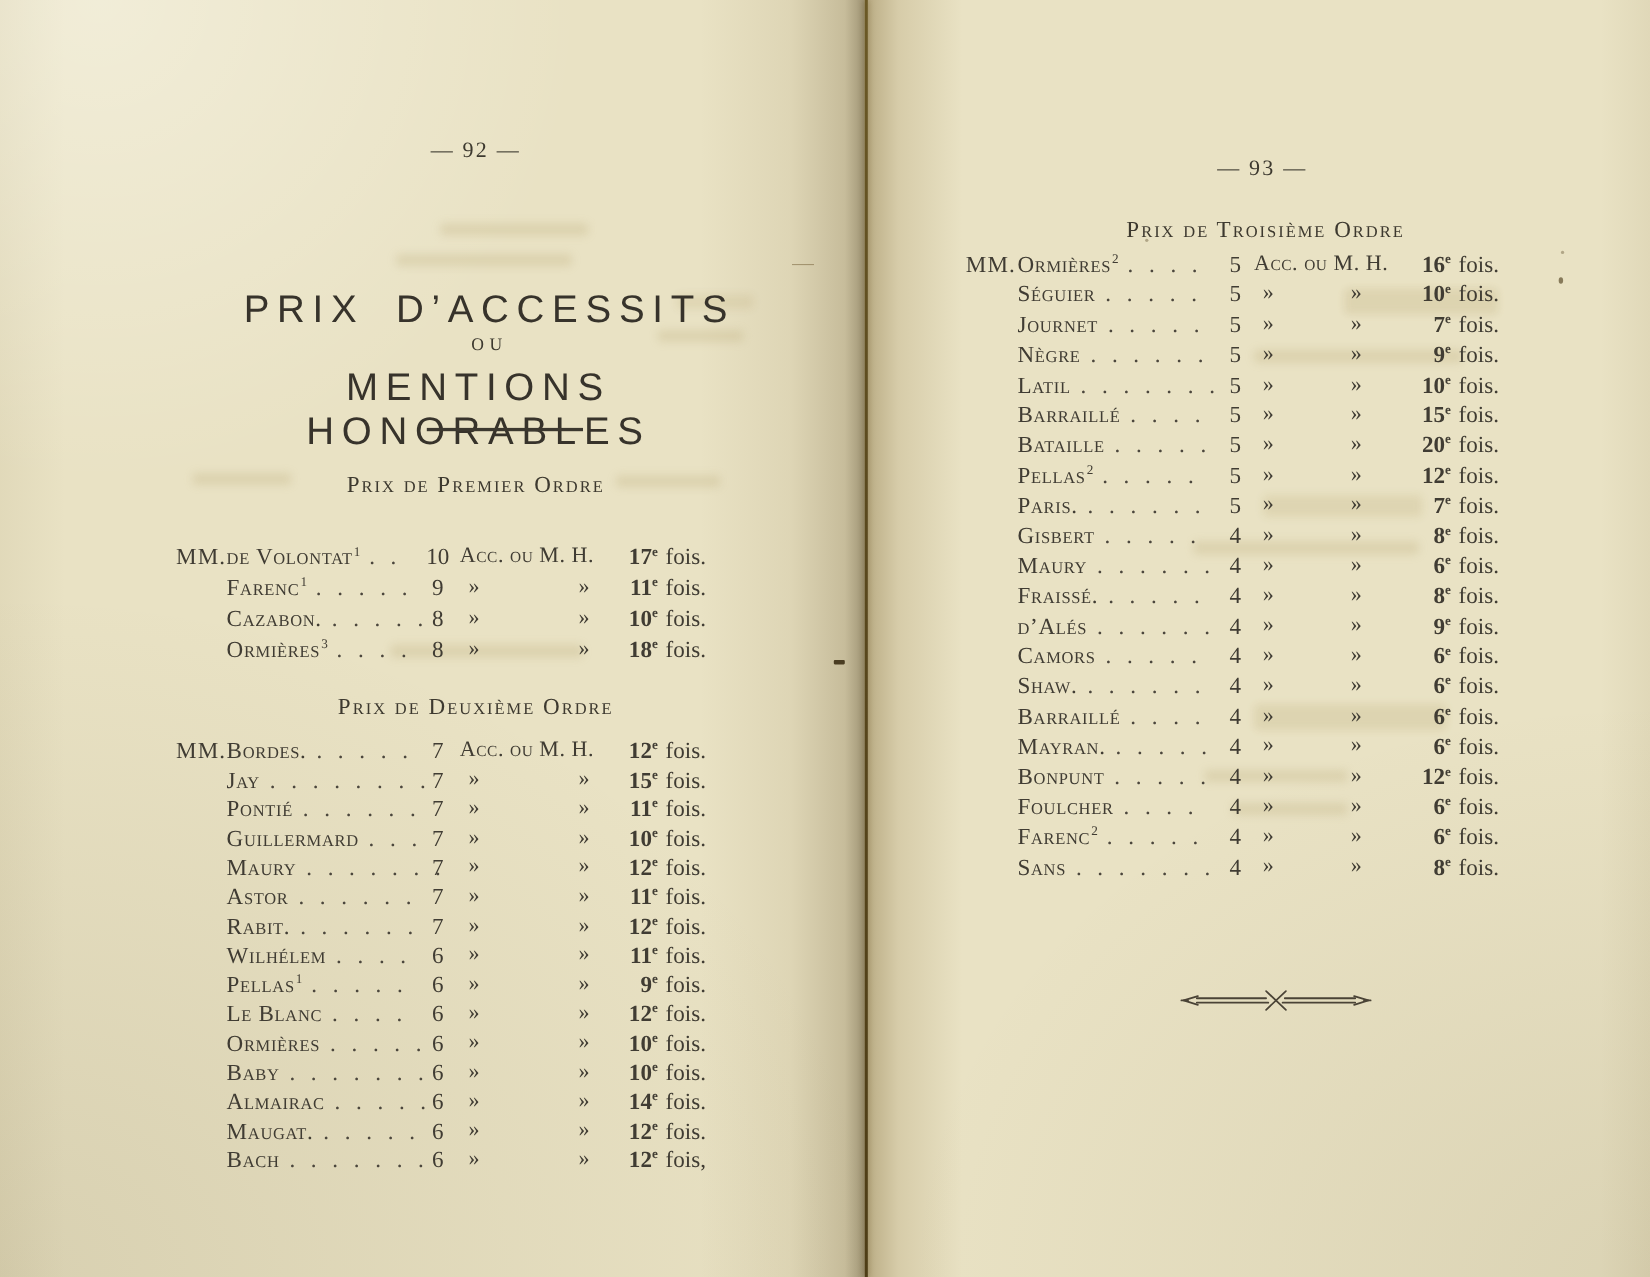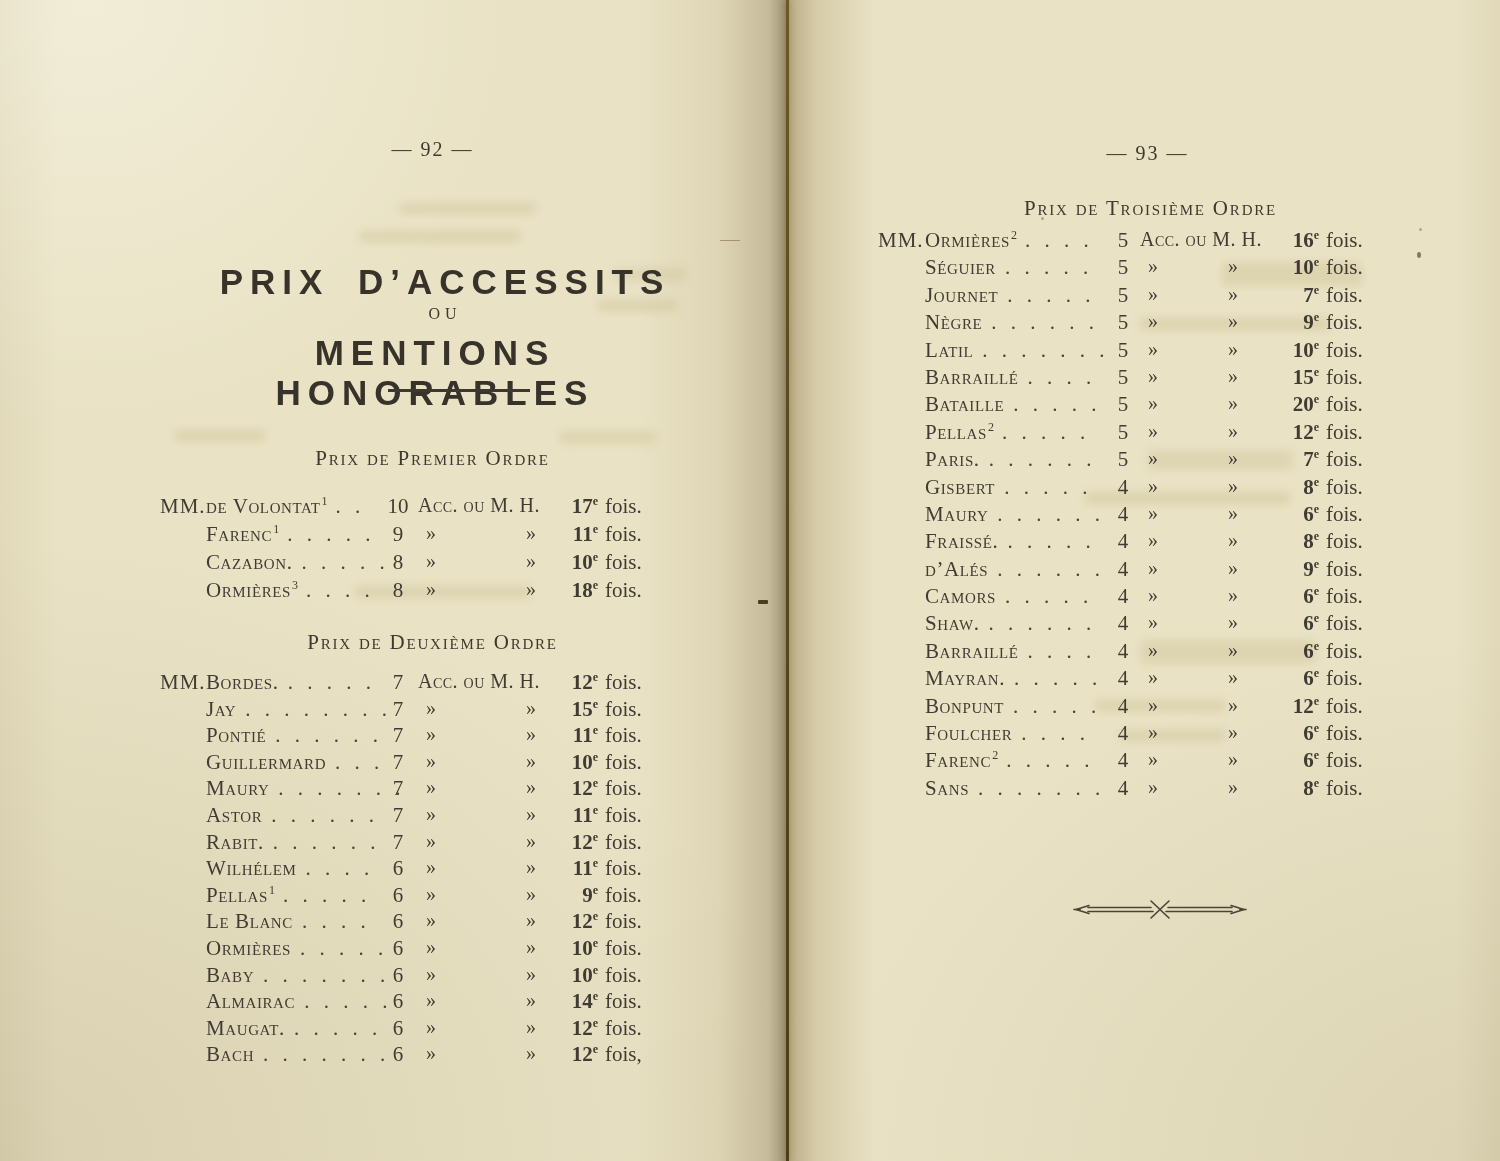--- a/index.html
+++ b/index.html
@@ -38,21 +38,21 @@
   .speck { position:absolute; background:#5d4e2d; border-radius:50%; opacity:.7; }
   .scratch { position:absolute; background:rgba(120,100,60,0.55); }
   .dashmark { position:absolute; background:#4a3d22; border-radius:1px; }
   
   .abs { position:absolute; }
   .center { text-align:center; }
   .sc { font-variant:small-caps; }
   .pagenum { font-size:20px; letter-spacing:2px; color:#3d392f; }
   .title-main {
     font-family:"Liberation Sans","DejaVu Sans",sans-serif;
-    font-weight:700; font-size:35px; letter-spacing:7px; word-spacing:12px;
+    font-weight:400; font-size:35px; letter-spacing:7px; word-spacing:12px;
     color:#37332b;
   }
   .title-ou { font-size:16px; letter-spacing:5px; font-variant:small-caps; color:#3d392f; }
   .title-rule { height:3px; background:#3c382f; margin:0 auto; }
   .section-heading {
     font-size:21px; font-variant:small-caps; letter-spacing:1.8px; color:#3d392f;
     white-space:nowrap;
     font-family:Liberation Serif, serif;
   }
   
@@ -104,28 +104,28 @@
 <div class="ghost" style="left:1095px;top:700px;width:130px;height:11px;"></div>
 <div class="ghost" style="left:1120px;top:730px;width:105px;height:11px;"></div>
 
 <div class="dashmark" style="left:758px;top:600px;width:10px;height:4px;"></div>
 <div class="scratch" style="left:720px;top:240px;width:20px;height:1px;"></div>
 <div class="speck" style="left:1417px;top:252px;width:4px;height:6px;"></div>
 <div class="speck" style="left:1419px;top:228px;width:3px;height:3px;opacity:.4"></div>
 <div class="speck" style="left:1041px;top:217px;width:3px;height:3px;opacity:.4"></div>
 
 <div>
-  <div class="abs center pagenum" style="left:330px;top:138px;width:205px;">— 92 —</div>
+  <div class="abs center pagenum" style="left:330px;top:126px;width:205px;">— 92 —</div>
 
   <div class="abs center title-main" style="left:165px;top:262px;width:560px;">PRIX D’ACCESSITS</div>
   <div class="abs center title-ou" style="left:165px;top:305px;width:560px;">OU</div>
   <div class="abs center title-main" style="left:145px;top:333px;width:580px;">MENTIONS HONORABLES</div>
   <div class="abs title-rule" style="left:388px;top:389px;width:142px;"></div>
 
-  <div class="abs center section-heading" style="left:160px;top:446px;width:545px;">Prix de Premier Ordre</div>
+  <div class="abs center section-heading" style="left:160px;top:428px;width:545px;">Prix de Premier Ordre</div>
 
   <div class="rows" style="left:160px;top:494px;width:545px;--rh:28px;">
 
       <div class="row">
         <span class="c-mm">MM.</span>
         <span class="c-name"><span class="sc">de Volontat</span><sup class="nsup">1</sup><span class="dots">. .</span></span>
         <span class="c-count">10</span>
         <span class="c-unit"><span class="unit-full">Acc. ou M. H.</span></span>
         <span class="c-times"><span class="t-num"><span>17</span><sup class="ord">e</sup></span><span class="t-fois">fois.</span></span>
       </div>

